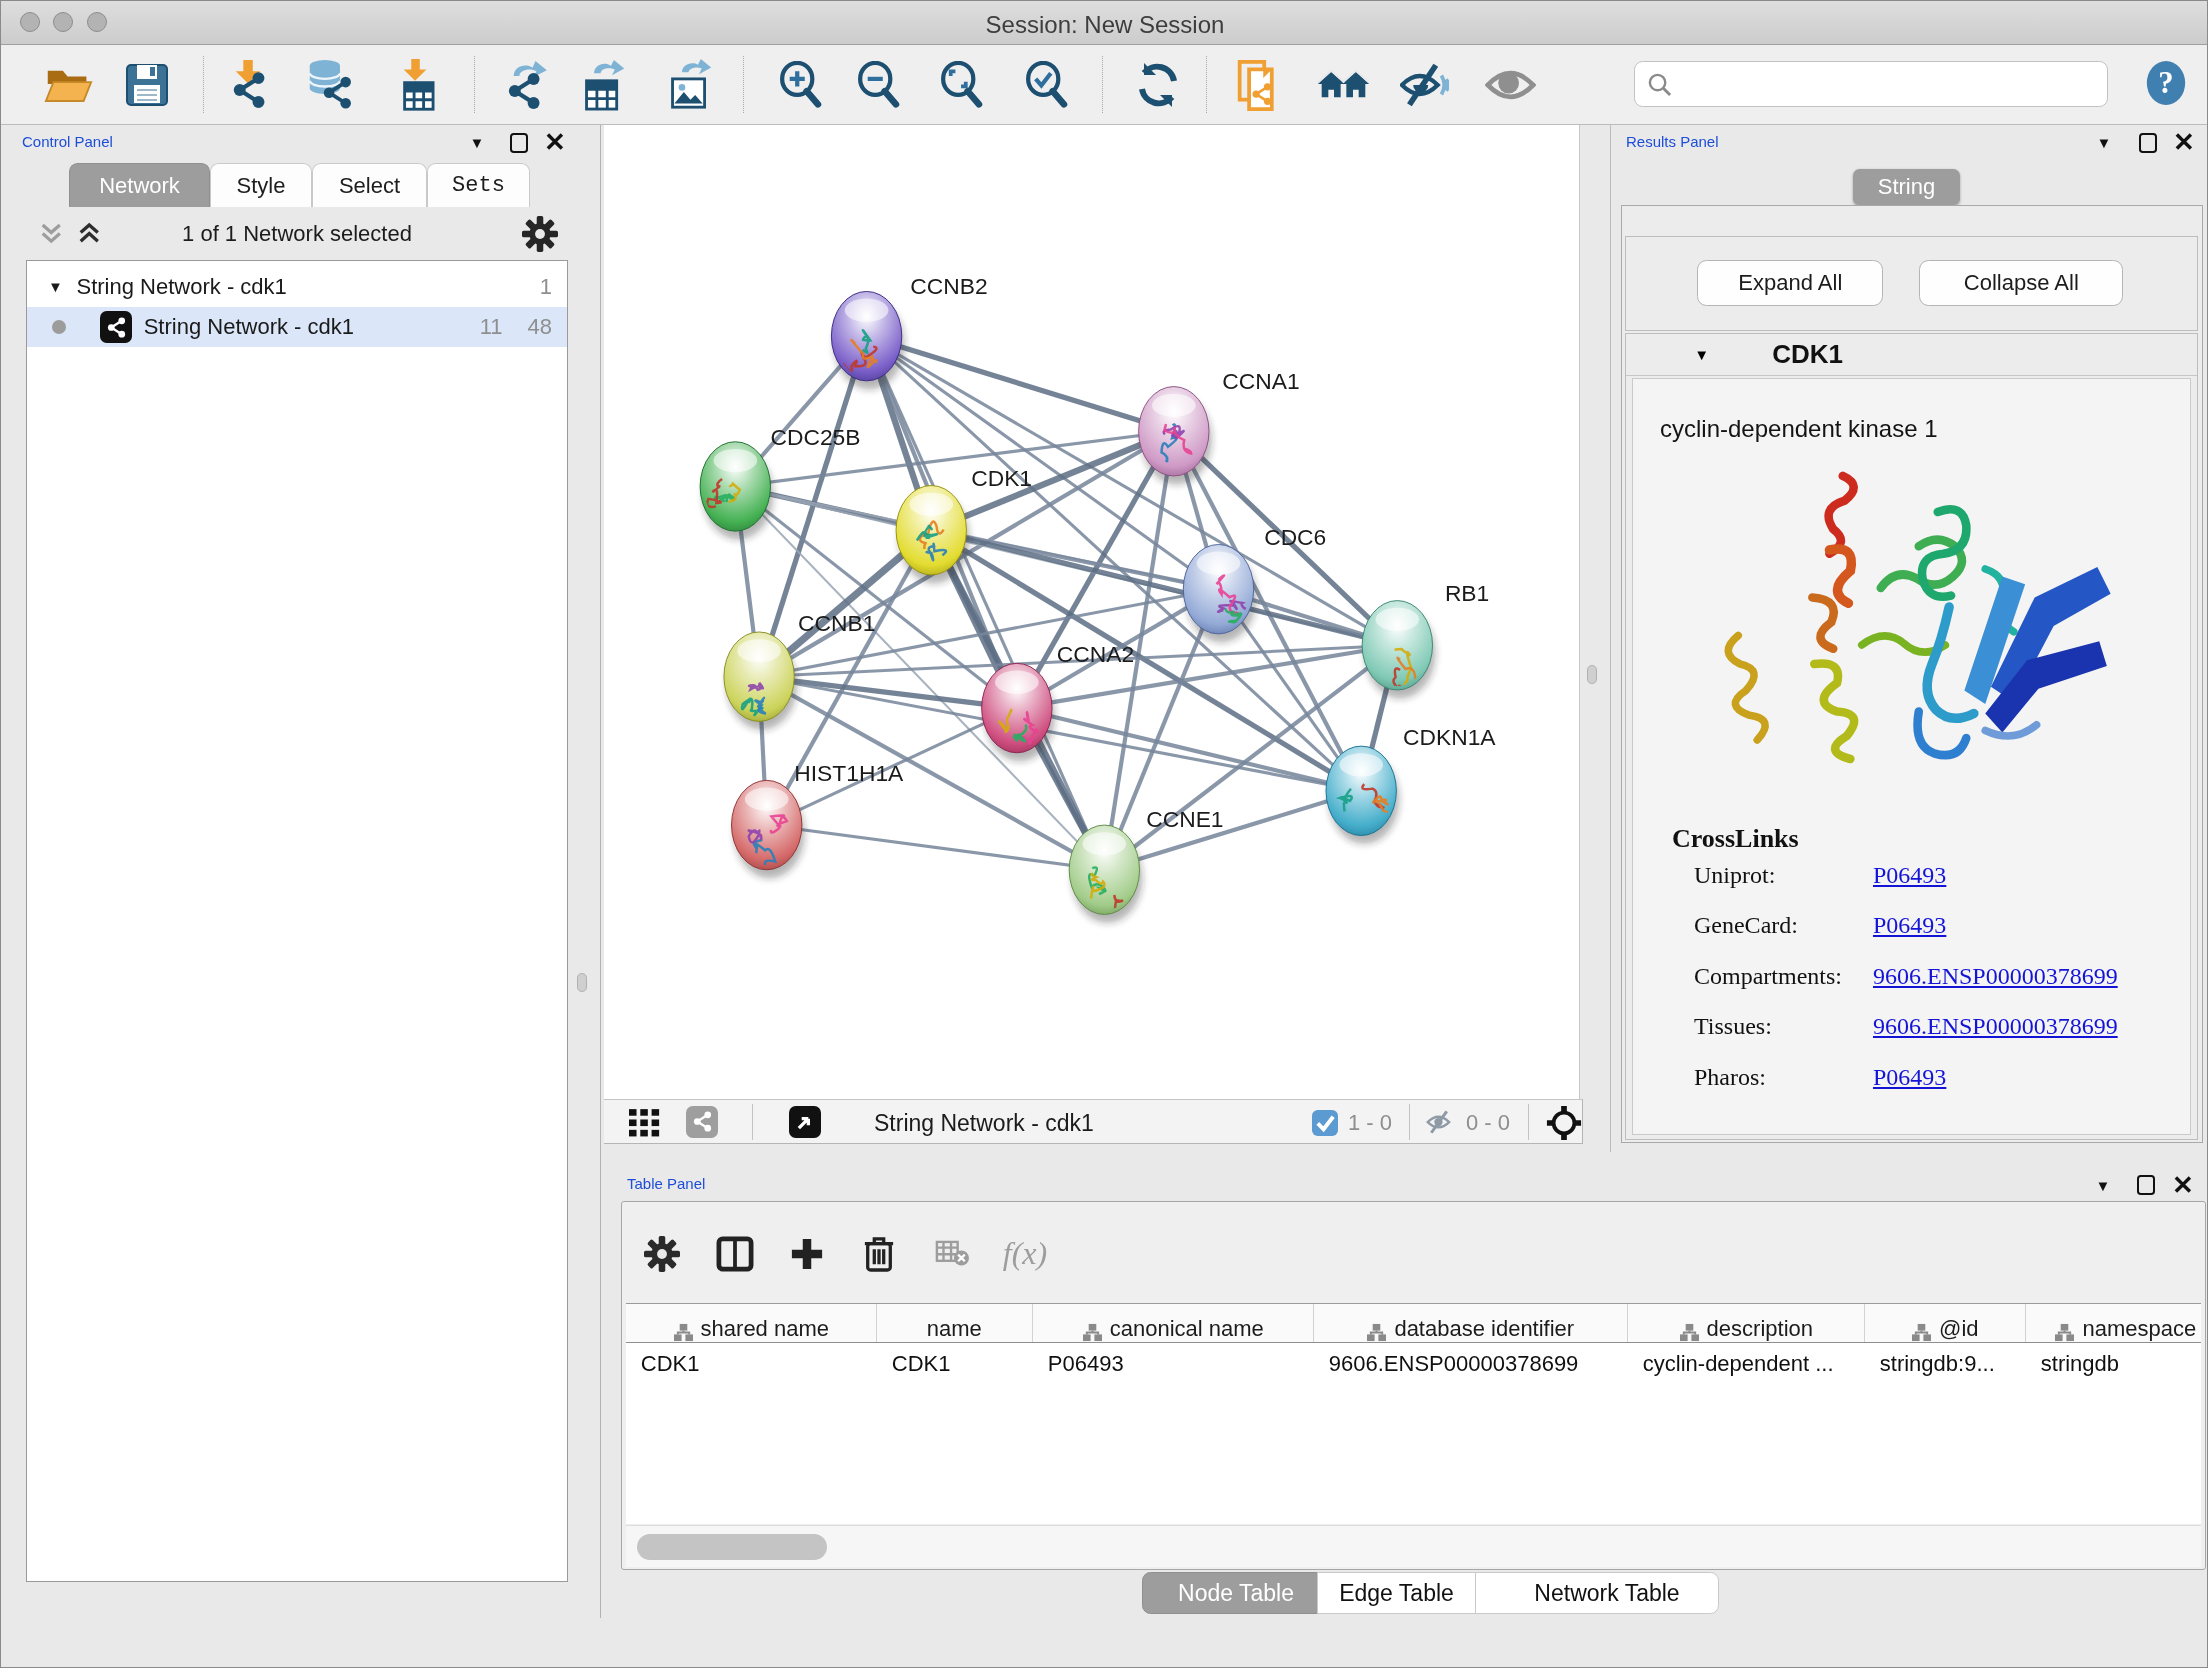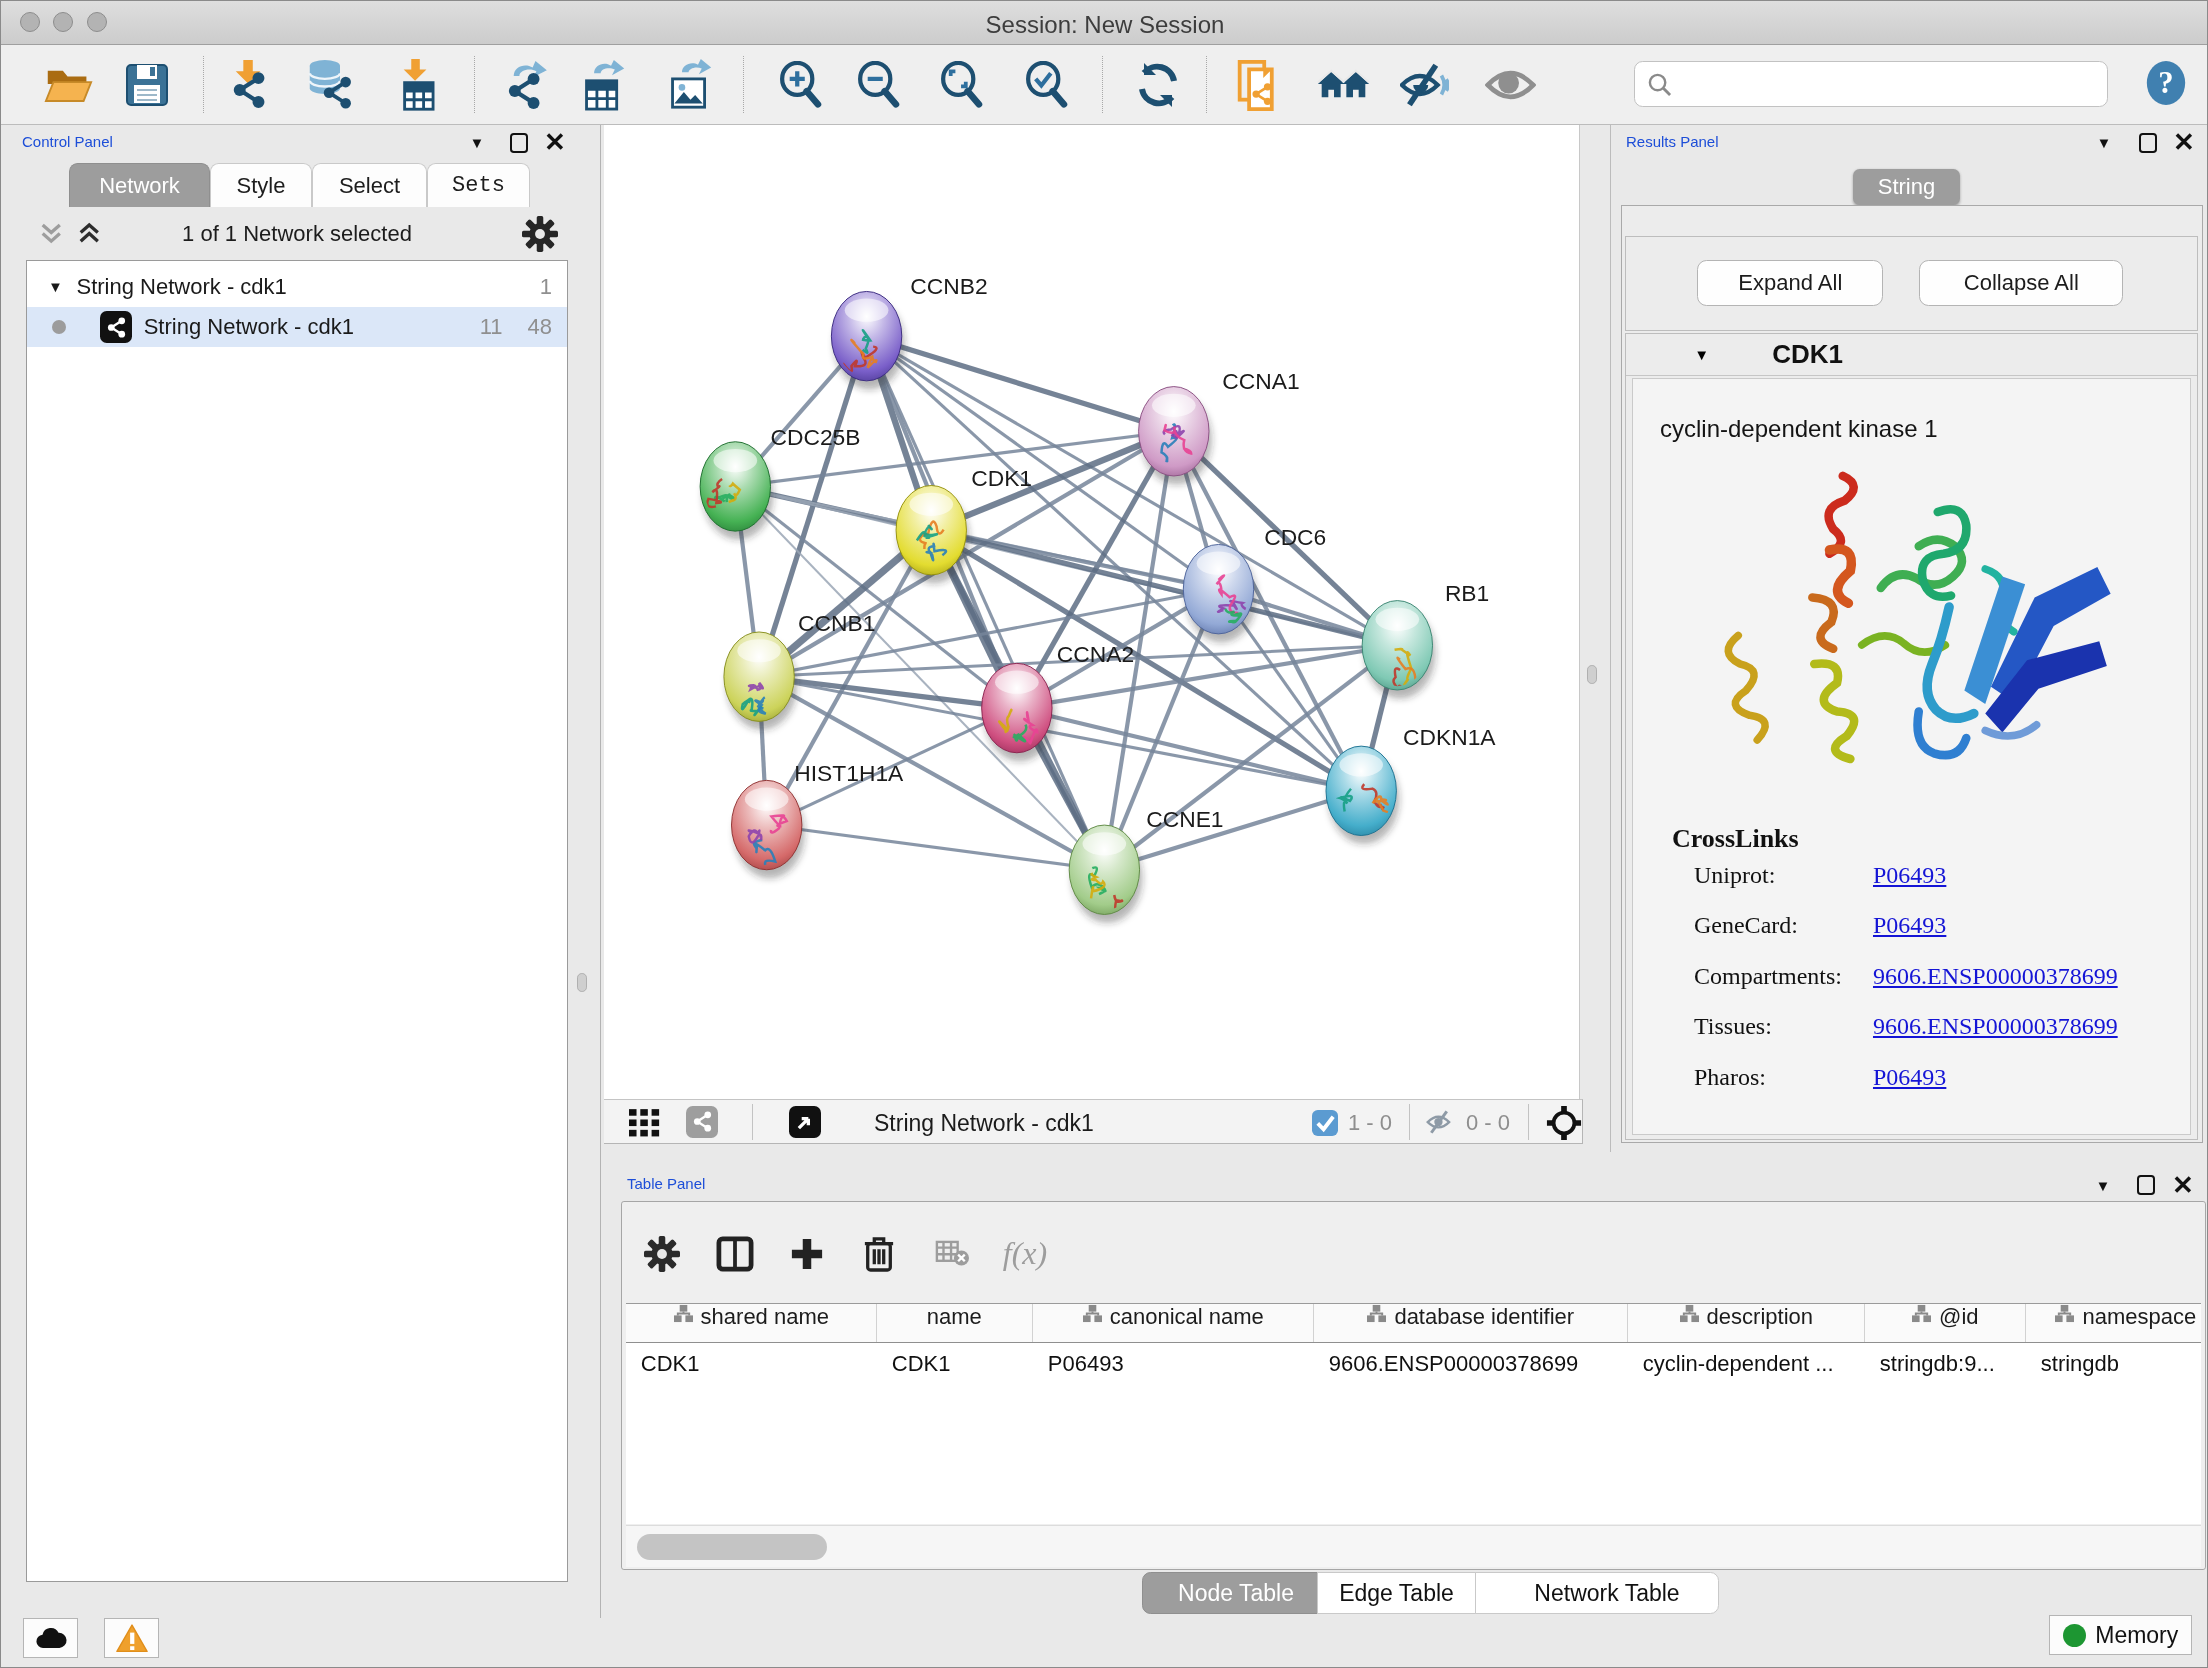--- a/index.html
+++ b/index.html
@@ -59,21 +59,21 @@
   .sechead{left:0;top:0;width:100%;height:42px;display:flex;align-items:center;border-bottom:1px solid #c6c6c6;}
   .seccontent{left:5.7px;top:44px;width:559px;height:757px;background:#f4f4f4;border:1px solid #cacaca;}
   .serif{font-family:"Liberation Serif",serif;}
   .xlink{color:#1414d6;text-decoration:underline;}
   .xlrow{position:absolute;left:0;width:100%;font-size:24px;color:#111;}
   
   .tpanel{left:600px;top:1151px;width:1608px;height:466px;background:#e9e9e9;}
   .tbox{left:20px;top:49px;width:1585px;height:369px;background:#efefef;border:1px solid #a6a6a6;border-radius:2.9px;}
   .ttool{position:absolute;display:flex;align-items:center;justify-content:center;width:57px;height:53px;top:25px;}
   .thead{position:absolute;left:3.8px;top:101px;width:1575px;height:40px;background:#fafafa;border-top:1px solid #9a9a9a;border-bottom:1px solid #8f8f8f;display:flex;overflow:hidden;}
-  .th{height:100%;display:flex;align-items:flex-start;justify-content:center;gap:7px;border-right:1px solid #d2d2d2;
+  .th{height:100%;display:flex;align-items:flex-end;justify-content:center;gap:7px;border-right:1px solid #d2d2d2;
       font-size:22px;color:#1c1c1c;flex:0 0 auto;overflow:hidden;white-space:nowrap;}
   .trdata{position:absolute;left:3.8px;top:141px;width:1575px;height:181px;background:#fff;overflow:hidden;}
   .td{height:42px;display:inline-flex;align-items:center;padding-left:15px;font-size:22px;color:#111;
       flex:0 0 auto;overflow:hidden;white-space:nowrap;}
   .hscroll{position:absolute;left:3.8px;top:323px;width:1575px;height:42px;background:#f6f6f6;border-top:1px solid #dcdcdc;}
   .hthumb{position:absolute;left:11.4px;top:7.6px;width:190px;height:26px;border-radius:13.3px;background:#c4c4c4;}
   .btab{position:absolute;top:0;height:42px;background:#fff;border:1px solid #c9c9c9;font-size:23px;color:#111;
         display:flex;align-items:center;justify-content:center;}
   .btab.sel{background:#9d9d9d;color:#fff;border-color:#8f8f8f;}
   
@@ -836,33 +836,15 @@
       </div>
     </div>
 
     <div class="abs" id="btabs" style="left:541px;top:420px;height:42px">
         <div class="btab sel" style="left: 0px; width: 176px; border-radius: 8.6px 0px 0px 8.6px; padding-left: 12px;">Node Table</div>
         <div class="btab" style="left: 175px; width: 159px;">Edge Table</div>
         <div class="btab" style="left: 333px; width: 244px; border-radius: 0px 8.6px 8.6px 0px; padding-left: 20px;">Network Table</div>
       </div>
   </div>
 
-  <div class="abs statusbar">
-    <div class="sbtn" style="left:22px;width:55px">
-      <svg width="32" height="23" viewBox="0 0 34 24">
-        <path d="M9 22a7 7 0 01-1-14 9 9 0 0117-2 6.5 6.5 0 011 16z" fill="#111"></path>
-      </svg>
-    </div>
-    <div class="sbtn" style="left:103px;width:55px">
-      <svg width="32" height="28.5" viewBox="0 0 34 30">
-        <path d="M17 1L33 29H1z" fill="#efa02c" stroke="#e08e1b" stroke-width="1.5" stroke-linejoin="round"></path>
-        <rect x="15" y="9" width="4.5" height="12" fill="#fff"></rect>
-        <rect x="15" y="23.5" width="4.5" height="4" fill="#fff"></rect>
-      </svg>
-    </div>
-    <div class="sbtn" style="left:2048px;width:143px;top:-2.9px">
-      <span class="memdot"></span>
-      <span class="memtxt">Memory</span>
-    </div>
-  </div>
 
 </div>
 
 
 </body></html>

